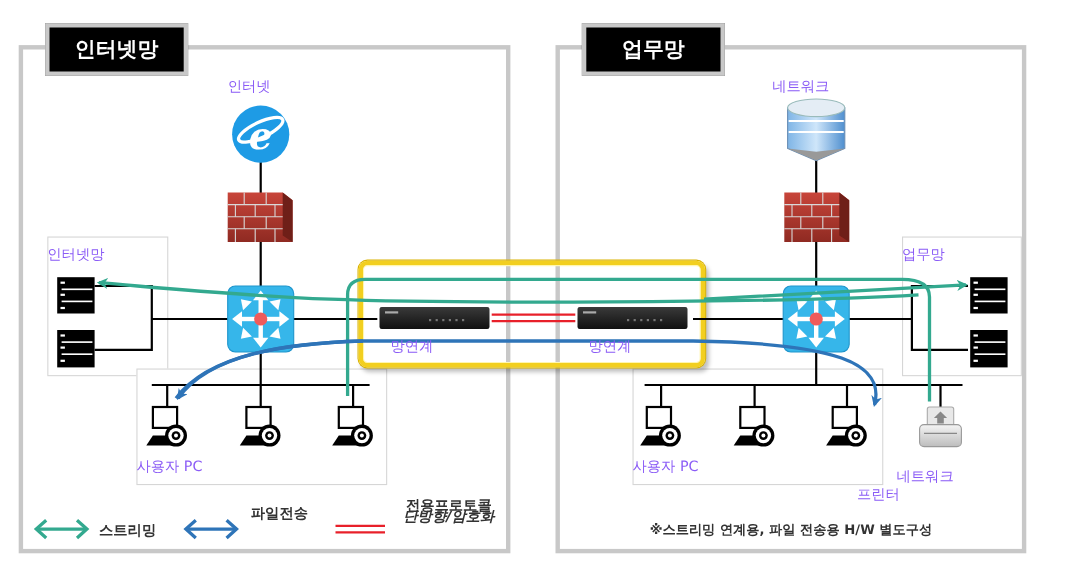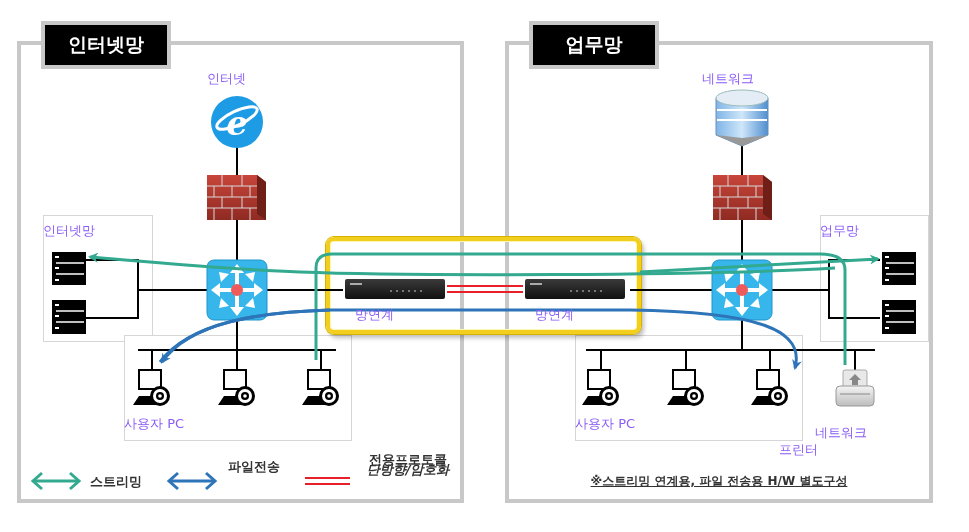--- a/index.html
+++ b/index.html
@@ -340,13 +340,13 @@
 <div class="blue-label" style="left:124px;top:415px;width:228px;">사용자 PC</div>
 <div class="blue-label" style="left:575px;top:415px;width:228px;">사용자 PC</div>
 <div class="blue-label" style="left:815px;top:424px;width:80px;">네트워크</div>
 <div class="blue-label" style="left:779px;top:441px;width:80px;">프린터</div>
 
 <div class="dark-label" style="left:90px;top:473px;">스트리밍</div>
 <div class="dark-label" style="left:228px;top:458px;">파일전송</div>
 <div class="dark-label" style="left:358px;top:461px;width:100px;text-align:center;font-style:italic;">단방향/암호화</div>
 <div class="dark-label" style="left:358px;top:451px;width:100px;text-align:center;">전용프로토콜</div>
 
-<div class="dark-label" style="left:505px;top:473px;width:428px;text-align:center;font-size:12px;text-decoration:underline;">※스트리밍 연계용, 파일 전송용 H/W 별도구성</div>
+<div class="dark-label" style="left:505px;top:473px;width:428px;text-align:center;font-size:12px;">※스트리밍 연계용, 파일 전송용 H/W 별도구성</div>
 
 </body></html>

